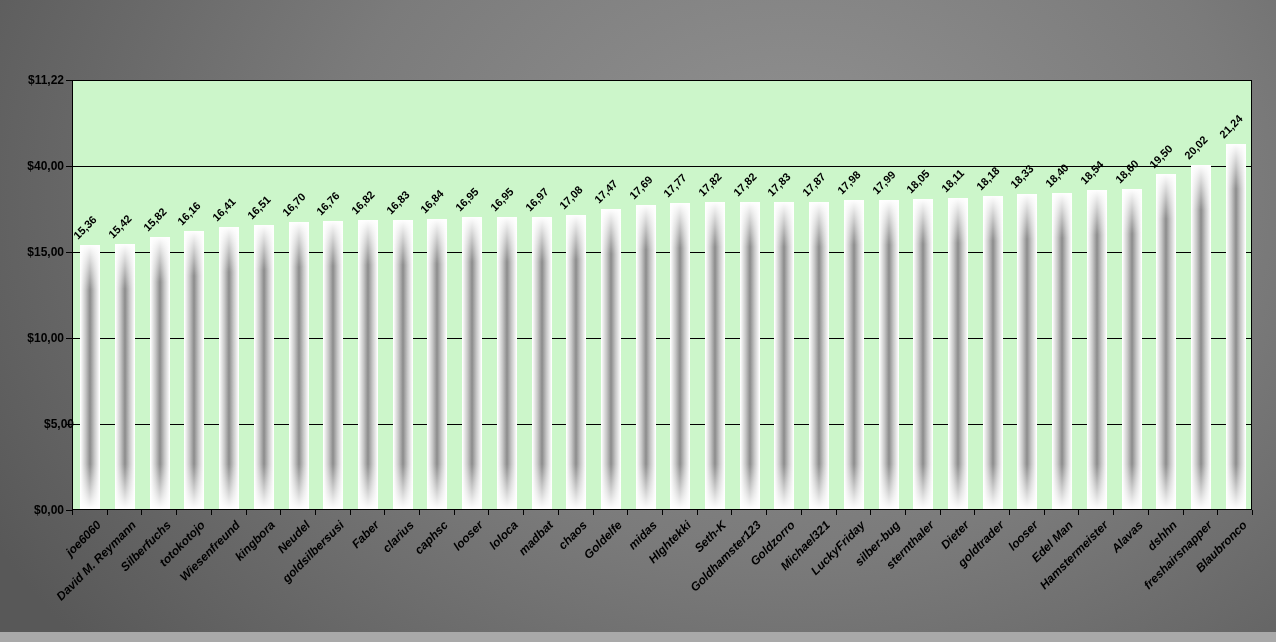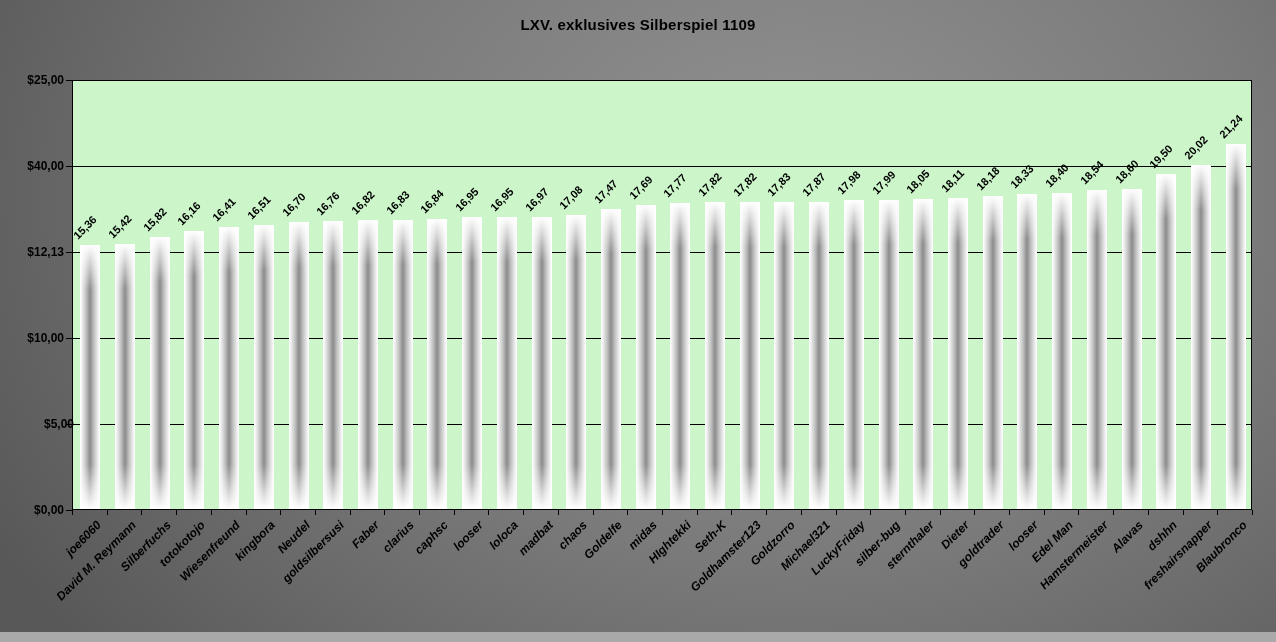--- a/index.html
+++ b/index.html
@@ -53,21 +53,20 @@
     position:absolute;width:170px;height:15px;line-height:15px;
     text-align:right;font-size:12px;font-weight:bold;font-style:italic;
     color:#000;white-space:nowrap;
     transform:rotate(-45deg);transform-origin:right top;
   }
 </style>
 </head>
 <body>
 
 <div class="chart">
-  <div class="chart-title">LXV. exklusives Silberspiel 1109</div>
 
   <div class="plot">
     <div id="gridlines">
         <div class="gridline" style="top: -1px; background: rgb(0, 0, 0);"></div>
         <div class="gridline" style="top: 85px; background: rgb(0, 0, 0);"></div>
         <div class="gridline" style="top: 171px; background: rgb(0, 0, 0);"></div>
         <div class="gridline" style="top: 257px; background: rgb(0, 0, 0);"></div>
         <div class="gridline" style="top: 343px; background: rgb(0, 0, 0);"></div>
       </div>
     <div id="bars">
@@ -138,25 +137,25 @@
         <div class="value-label" style="left: 979px; top: 95px;">18,40</div>
         <div class="value-label" style="left: 1014px; top: 92px;">18,54</div>
         <div class="value-label" style="left: 1049px; top: 91px;">18,60</div>
         <div class="value-label" style="left: 1083px; top: 76px;">19,50</div>
         <div class="value-label" style="left: 1118px; top: 67px;">20,02</div>
         <div class="value-label" style="left: 1153px; top: 46px;">21,24</div>
       </div>
   </div>
 
   <div id="y-axis">
-      <div class="y-label" style="left: 2px; top: 73px;">$25,00</div>
+      <div class="y-label" style="left: 2px; top: 73px;">$11,22</div>
       <div class="y-tick" style="left: 66px; top: 80px;"></div>
       <div class="y-label" style="left: 2px; top: 159px;">$40,00</div>
       <div class="y-tick" style="left: 66px; top: 166px;"></div>
-      <div class="y-label" style="left: 2px; top: 245px;">$12,13</div>
+      <div class="y-label" style="left: 2px; top: 245px;">$15,00</div>
       <div class="y-tick" style="left: 66px; top: 252px;"></div>
       <div class="y-label" style="left: 2px; top: 331px;">$10,00</div>
       <div class="y-tick" style="left: 66px; top: 338px;"></div>
       <div class="y-label" style="left: 12px; top: 417px;">$5,00</div>
       <div class="y-tick" style="left: 66px; top: 424px;"></div>
       <div class="y-label" style="left: 2px; top: 503px;">$0,00</div>
       <div class="y-tick" style="left: 66px; top: 510px;"></div>
     </div>
   <div id="x-axis">
       <div class="x-tick" style="left: 72px; top: 510px;"></div>

